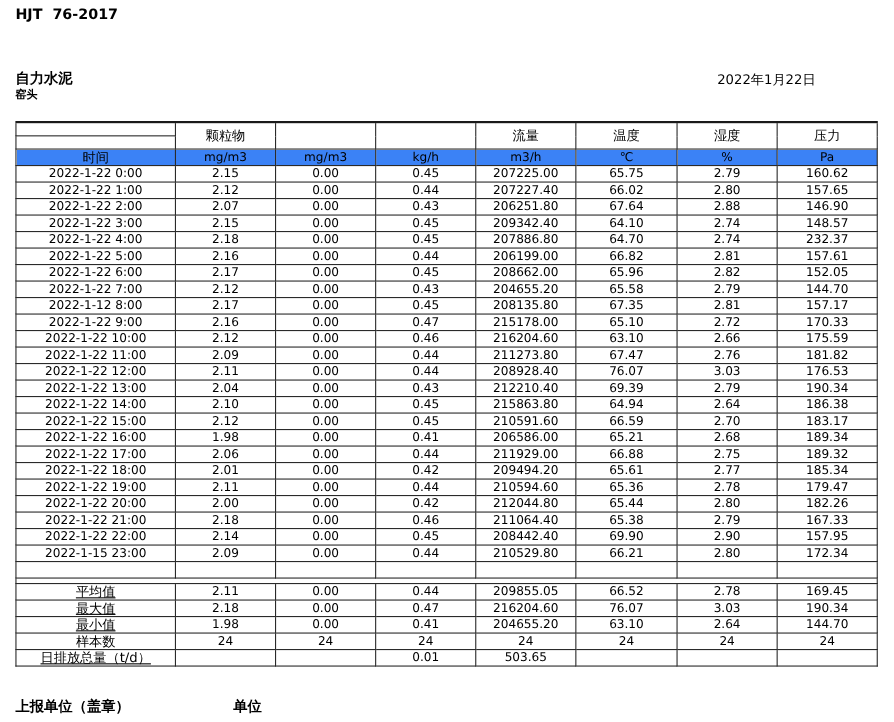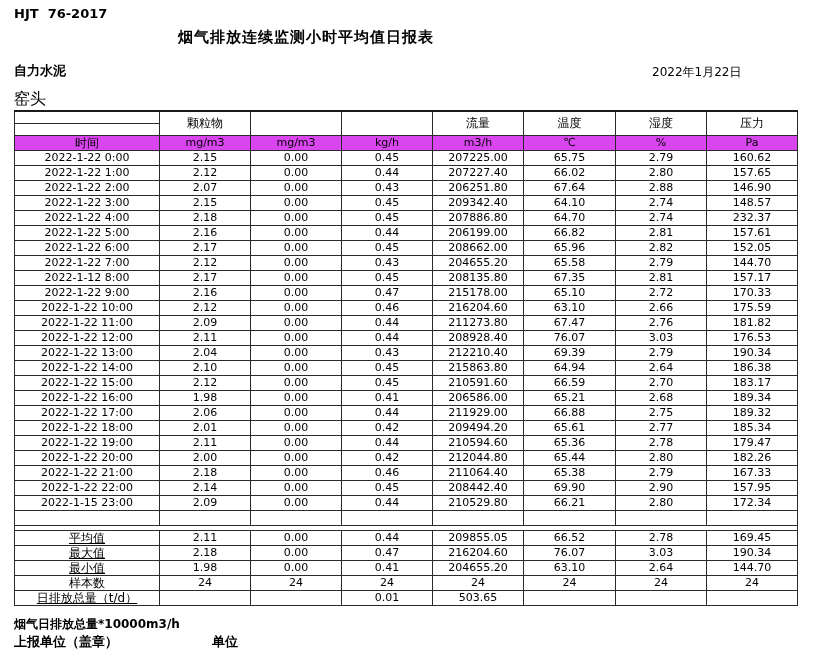--- a/index.html
+++ b/index.html
@@ -13,57 +13,56 @@
   }
   .std-code{
     position:absolute;left:14px;top:6px;
     font-weight:bold;font-size:13px;white-space:pre;
   }
   .title{
     position:absolute;left:0;top:28px;width:612px;
     text-align:center;font-weight:bold;font-size:15px;letter-spacing:1px;
   }
   .company{position:absolute;left:14px;top:62px;font-weight:bold;font-size:13px;}
-  .station{position:absolute;left:14px;top:89px;font-weight:normal;font-size:16px;}
+  .station{position:absolute;left:14px;top:79px;font-weight:bold;font-size:10px;}
   .rdate{position:absolute;left:652px;top:64px;font-size:12px;}
 
   table.report{
     position:absolute;left:14px;top:110px;
     border-collapse:collapse;table-layout:fixed;
     border:1px solid #2a2a2a;border-top:2px solid #1a1a1a;
     font-size:11px;
   }
   table.report td{
     border:1px solid #2a2a2a;
     text-align:center;vertical-align:middle;
     padding:0 2px;height:14px;line-height:14px;
     overflow:hidden;white-space:nowrap;
   }
   tr.h-sub td{height:11px;line-height:11px;text-align:center;}
   td.group-h{font-size:12px;height:11px;line-height:11px;}
   tr.unit-row td{
-    background:#d946ef;
+    background:#3b82f6;
     height:14px;line-height:14px;font-size:11px;
   }
   tr.unit-row td.time-h{font-size:12px;}
   tr.gap-row td{height:4px;line-height:4px;border-left:1px solid #2a2a2a;border-right:1px solid #2a2a2a;}
   td.u{text-decoration:underline;margin-top:35px;}
   td.label-col{font-size:12px;}
 
   .foot-note{position:absolute;left:14px;top:616px;font-weight:bold;font-size:12px;}
   .foot-report-unit{position:absolute;left:14px;top:633px;font-weight:bold;font-size:13px;}
   .foot-unit{position:absolute;left:196px;top:633px;font-weight:bold;font-size:13px;margin-left:16px;}
 </style>
 </head>
 <body>
 
 <div class="page">
 
   <div class="std-code">HJT  76-2017</div>
-  <div class="title">烟气排放连续监测小时平均值日报表</div>
   <div class="company">自力水泥</div>
   <div class="rdate">2022年1月22日</div>
   <div class="station">窑头</div>
 
   <table class="report">
     <colgroup>
       <col style="width:145px">
         <col style="width:91px">
         <col style="width:91px">
         <col style="width:91px">
@@ -401,17 +400,16 @@
           <td></td>
           <td>0.01</td>
           <td>503.65</td>
           <td></td>
           <td></td>
           <td></td>
         </tr>
       </tbody>
   </table>
 
-  <div class="foot-note">烟气日排放总量*10000m3/h</div>
   <div class="foot-report-unit">上报单位（盖章）</div>
   <div class="foot-unit">单位</div>
 
 </div>
 
 </body></html>

